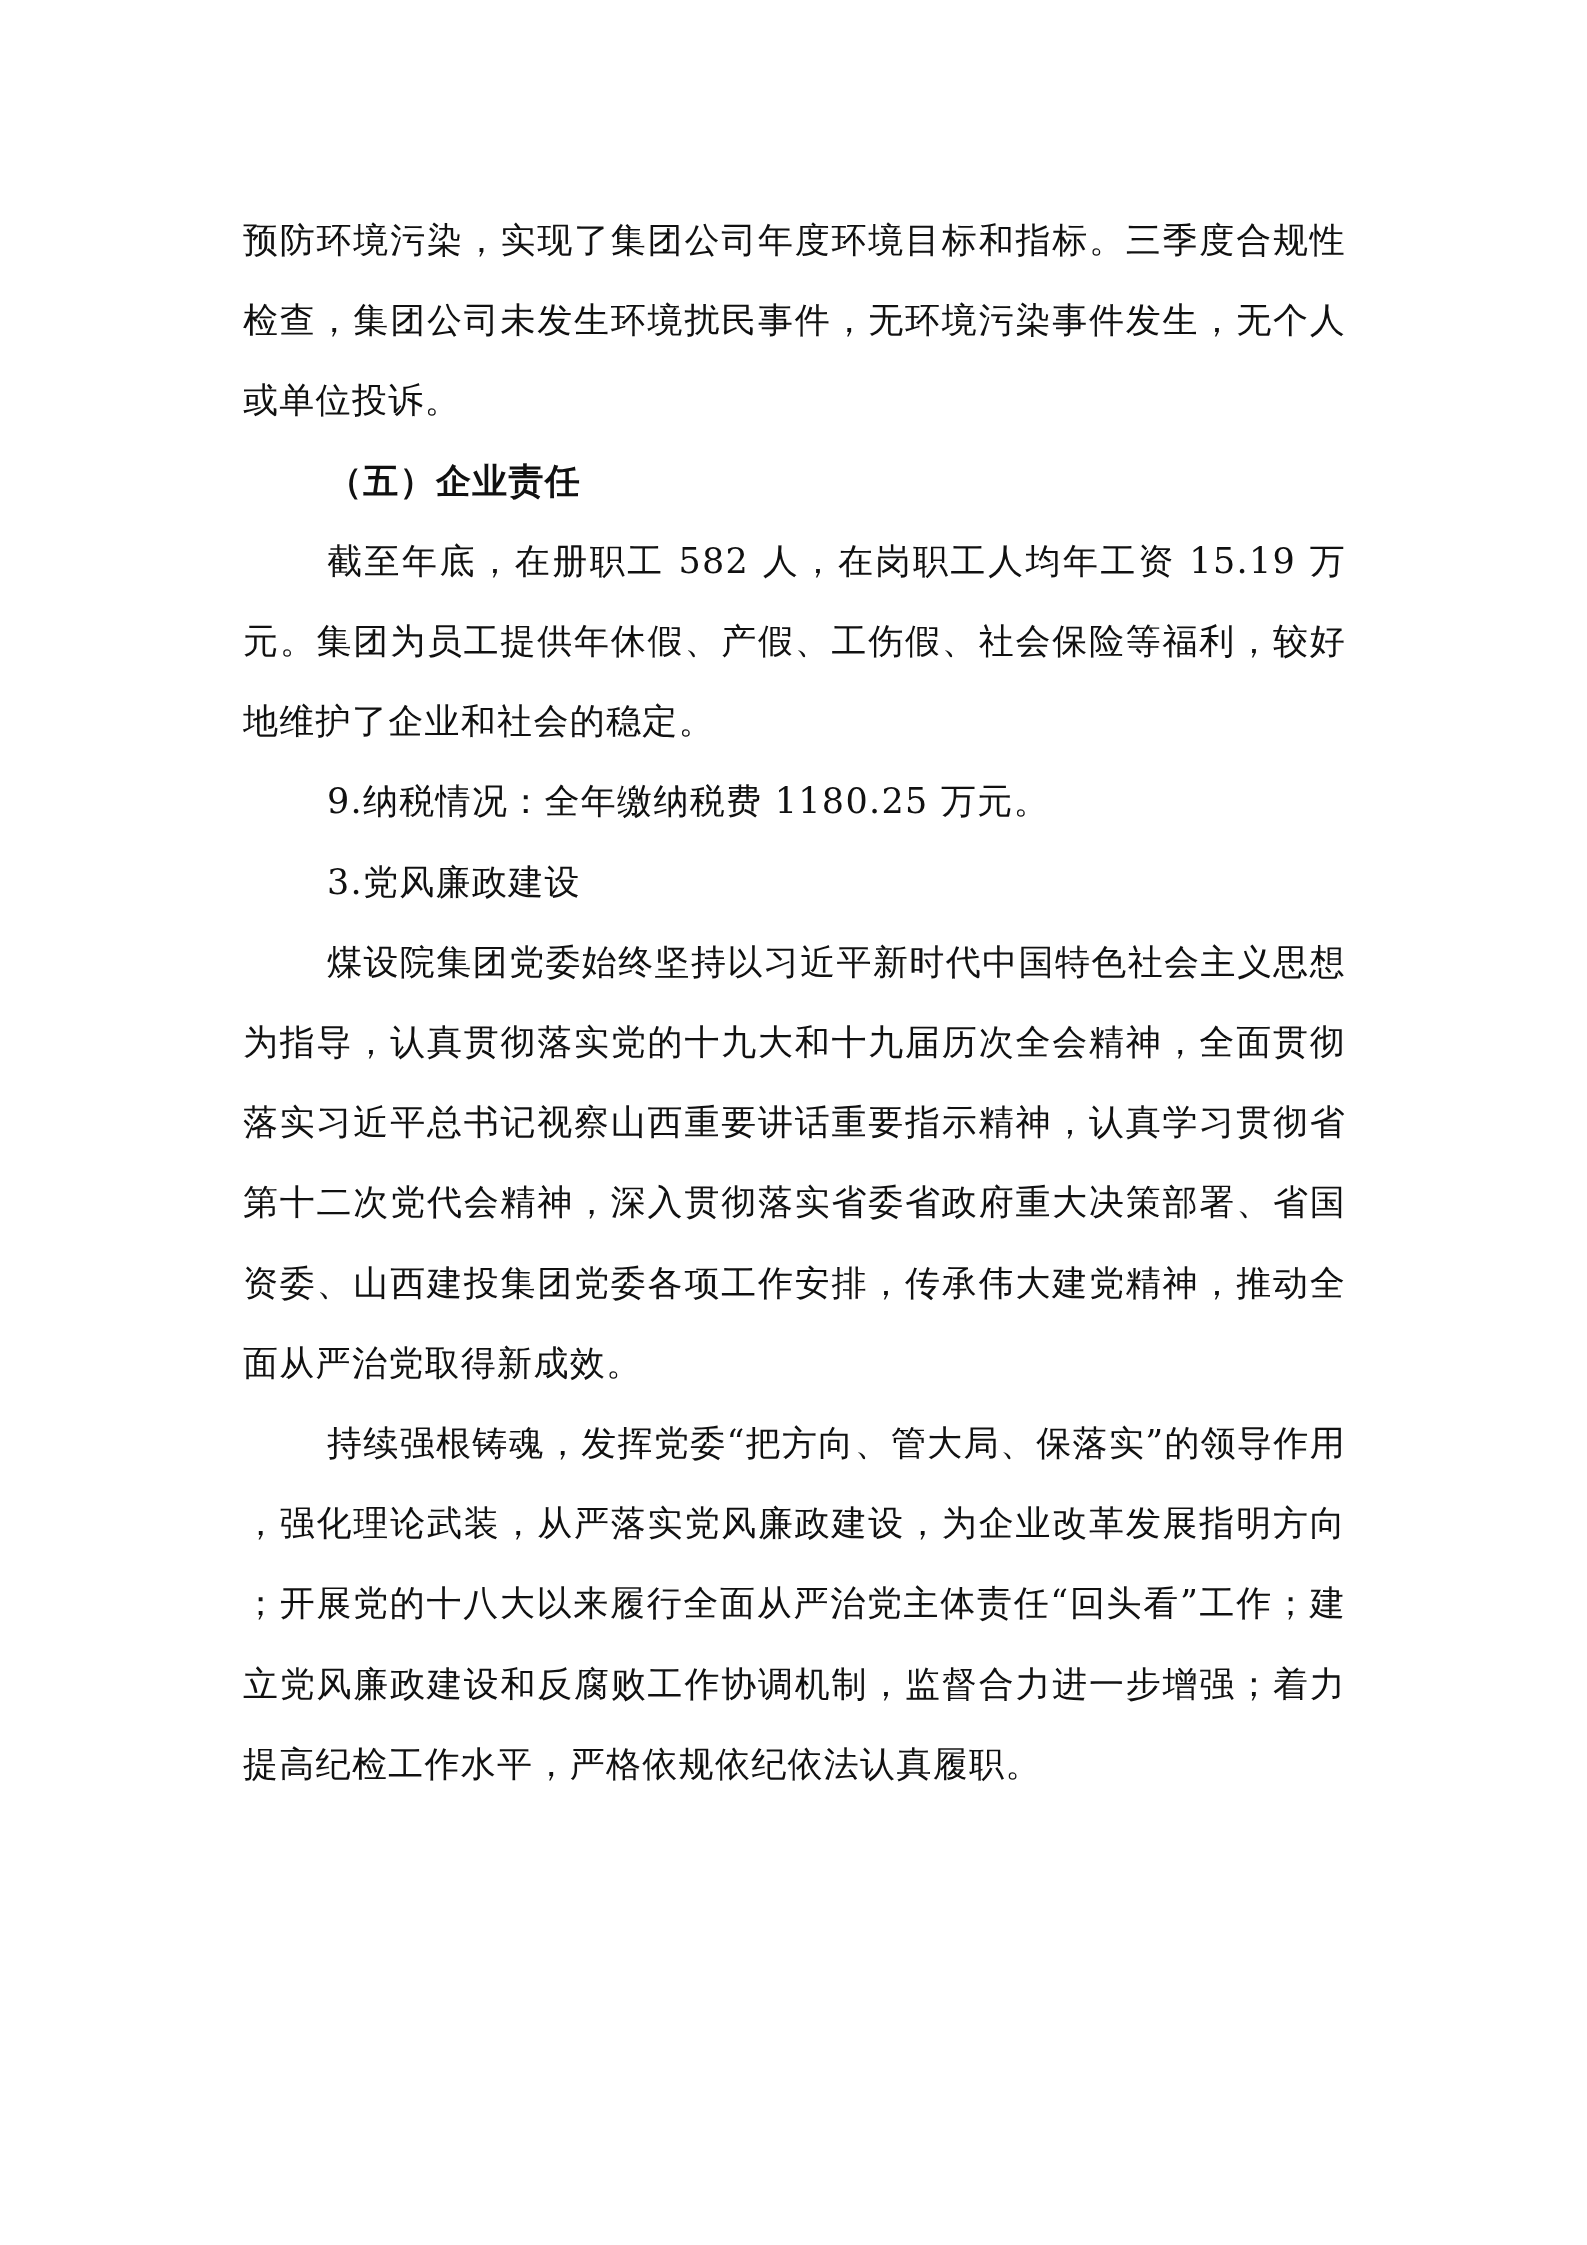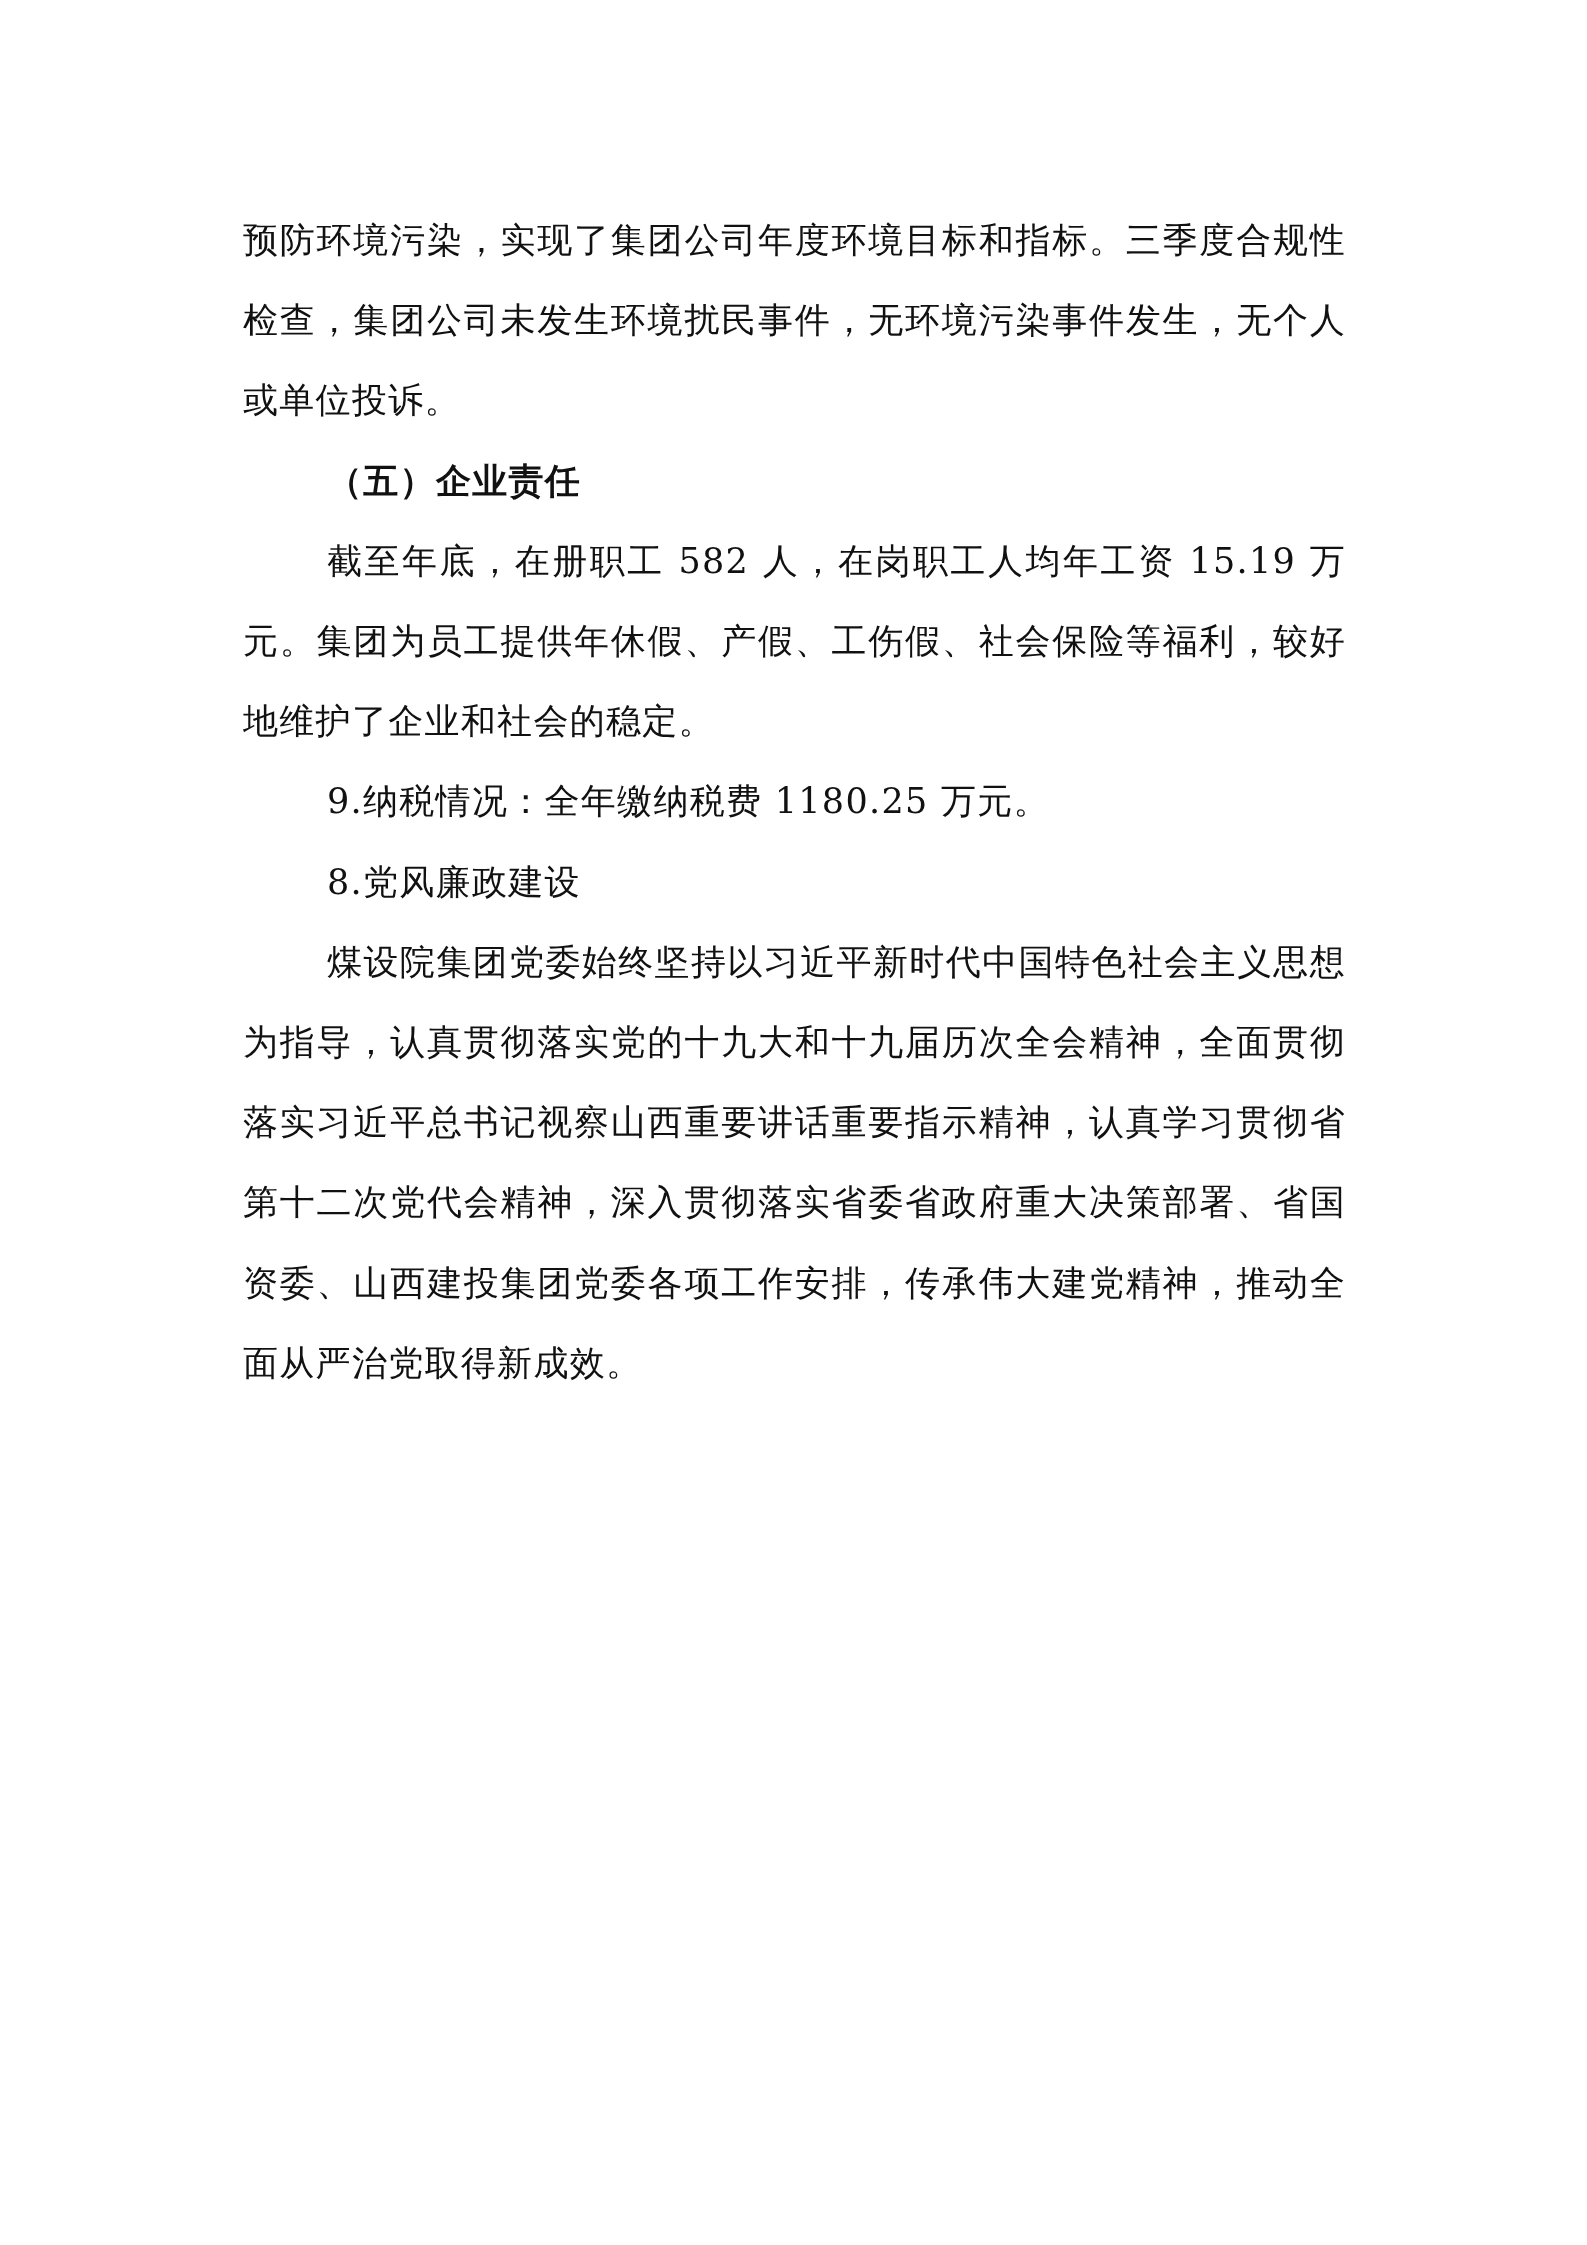--- a/index.html
+++ b/index.html
@@ -46,15 +46,16 @@
   }
 </style>
 </head>
 <body>
 
 <div class="page">
   <p class="para">预防环境污染，实现了集团公司年度环境目标和指标。三季度合规性检查，集团公司未发生环境扰民事件，无环境污染事件发生，无个人或单位投诉。</p>
   <p class="para heading">（五）企业责任</p>
   <p class="para indent">截至年底，在册职工 582 人，在岗职工人均年工资 15.19 万元。集团为员工提供年休假、产假、工伤假、社会保险等福利，较好地维护了企业和社会的稳定。</p>
   <p class="para subheading">9.纳税情况：全年缴纳税费 1180.25 万元。</p>
-  <p class="para subheading">8.党风廉政建设</p>
+  <p class="para subheading">3.党风廉政建设</p>
   <p class="para indent">煤设院集团党委始终坚持以习近平新时代中国特色社会主义思想为指导，认真贯彻落实党的十九大和十九届历次全会精神，全面贯彻落实习近平总书记视察山西重要讲话重要指示精神，认真学习贯彻省第十二次党代会精神，深入贯彻落实省委省政府重大决策部署、省国资委、山西建投集团党委各项工作安排，传承伟大建党精神，推动全面从严治党取得新成效。</p>
+  <p class="para indent">持续强根铸魂，发挥党委“把方向、管大局、保落实”的领导作用，强化理论武装，从严落实党风廉政建设，为企业改革发展指明方向；开展党的十八大以来履行全面从严治党主体责任“回头看”工作；建立党风廉政建设和反腐败工作协调机制，监督合力进一步增强；着力提高纪检工作水平，严格依规依纪依法认真履职。</p>
 </div>
 
 </body></html>

